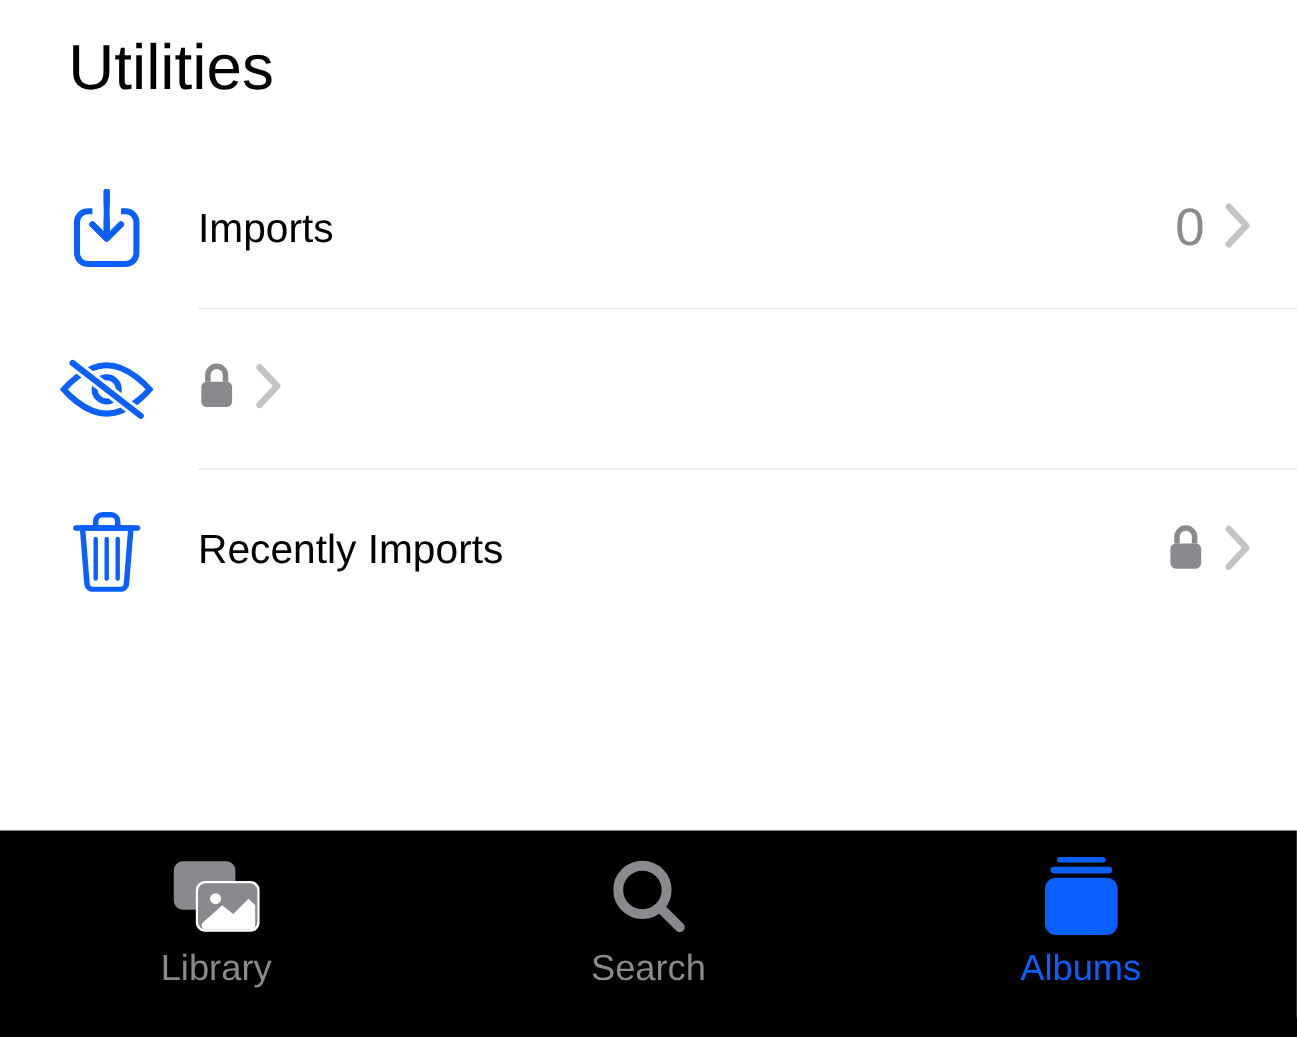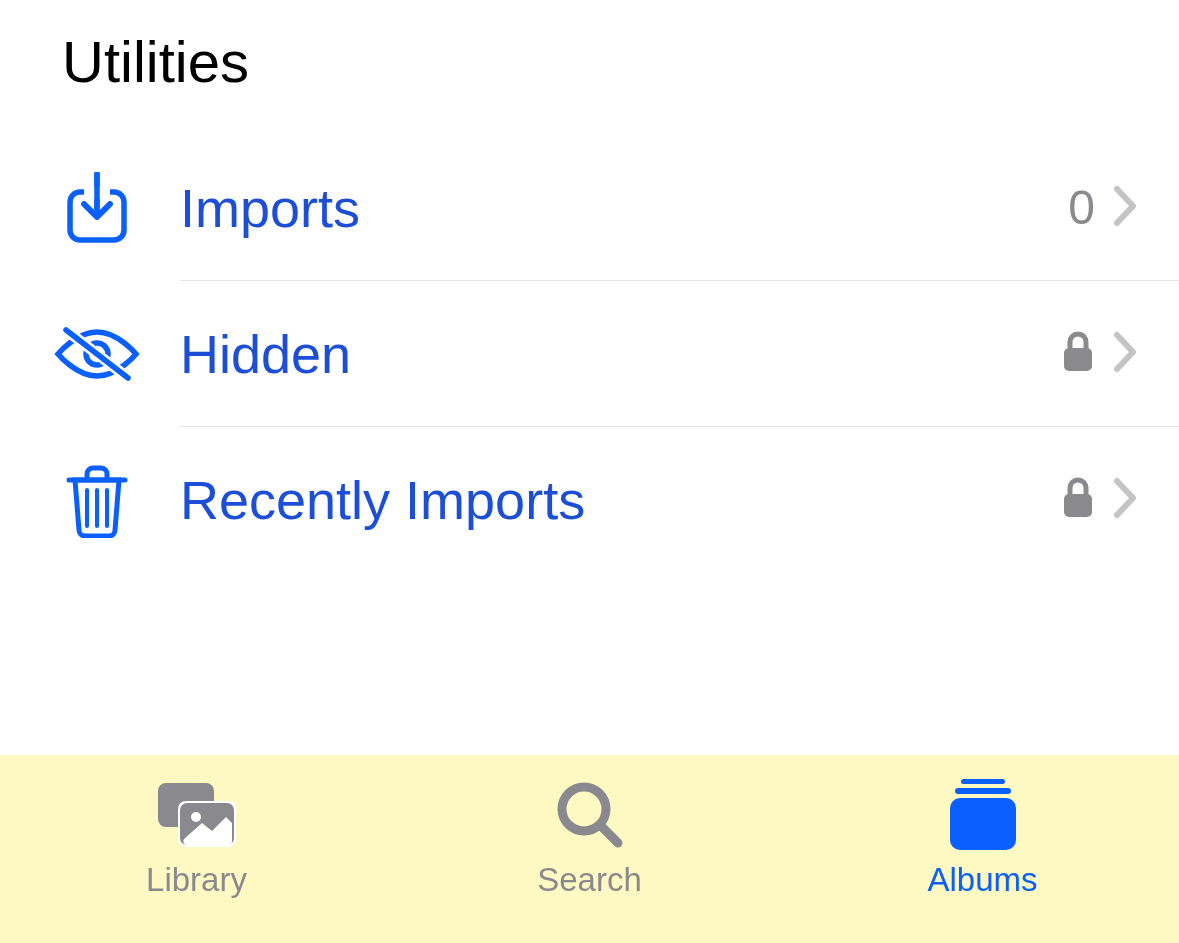--- a/index.html
+++ b/index.html
@@ -51,23 +51,23 @@
       align-items: center;
       height: 100%;
       margin-left: 38px;
       padding-right: 40px;
       border-bottom: 1.5px solid #e5e5ea;
     }
     .list-row:last-child .row-body {
       border-bottom: none;
     }
     .row-label {
-      font-size: 54px;
-      font-weight: 400;
-      color: #1d4ed8;
+      font-size: 37px;
+      font-weight: 400;
+      color: #000000;
       flex: 1;
     }
     .row-trailing {
       display: flex;
       align-items: center;
       gap: 18px;
     }
     .row-count {
       font-size: 48px;
       color: #8a8a8e;
@@ -82,21 +82,21 @@
     .tab-bar {
       position: absolute;
       left: 0;
       right: 0;
       bottom: 0;
       height: 188px;
       display: flex;
       align-items: center;
       justify-content: space-around;
       padding: 10px 0 30px 0;
-      background: #fef9c3;
+      background: #000000;
     }
     .tab-item {
       display: flex;
       flex-direction: column;
       align-items: center;
       gap: 10px;
       cursor: pointer;
       flex: 1;
     }
     .tab-icon {
@@ -149,21 +149,20 @@
     <div class="list-row">
       <span class="row-icon">
         <svg width="90" height="60" viewBox="0 0 90 60" fill="none">
           <path d="M6 30 C6 30 24 8 45 8 C66 8 84 30 84 30 C84 30 66 52 45 52 C24 52 6 30 6 30 Z" stroke="#0a60ff" stroke-width="5.5" fill="none"></path>
           <circle cx="45" cy="30" r="11" stroke="#0a60ff" stroke-width="5.5" fill="none"></circle>
           <line x1="14" y1="6" x2="76" y2="54" stroke="#ffffff" stroke-width="11" stroke-linecap="round"></line>
           <line x1="14" y1="6" x2="76" y2="54" stroke="#0a60ff" stroke-width="5.5" stroke-linecap="round"></line>
         </svg>
       </span>
       <div class="row-body">
-        <span class="row-label">Hidden</span>
         <span class="row-trailing">
           <span class="lock-icon">
             <svg width="34" height="44" viewBox="0 0 34 44" fill="none">
               <rect x="3" y="18" width="28" height="23" rx="5" fill="#8a8a8e"></rect>
               <path d="M9 18 V12 a8 8 0 0 1 16 0 V18" stroke="#8a8a8e" stroke-width="5" fill="none"></path>
             </svg>
           </span>
           <span class="chevron">
             <svg width="26" height="42" viewBox="0 0 26 42" fill="none">
               <path d="M4 4 L20 21 L4 38" stroke="currentColor" stroke-width="6" stroke-linecap="round" stroke-linejoin="round"></path>

